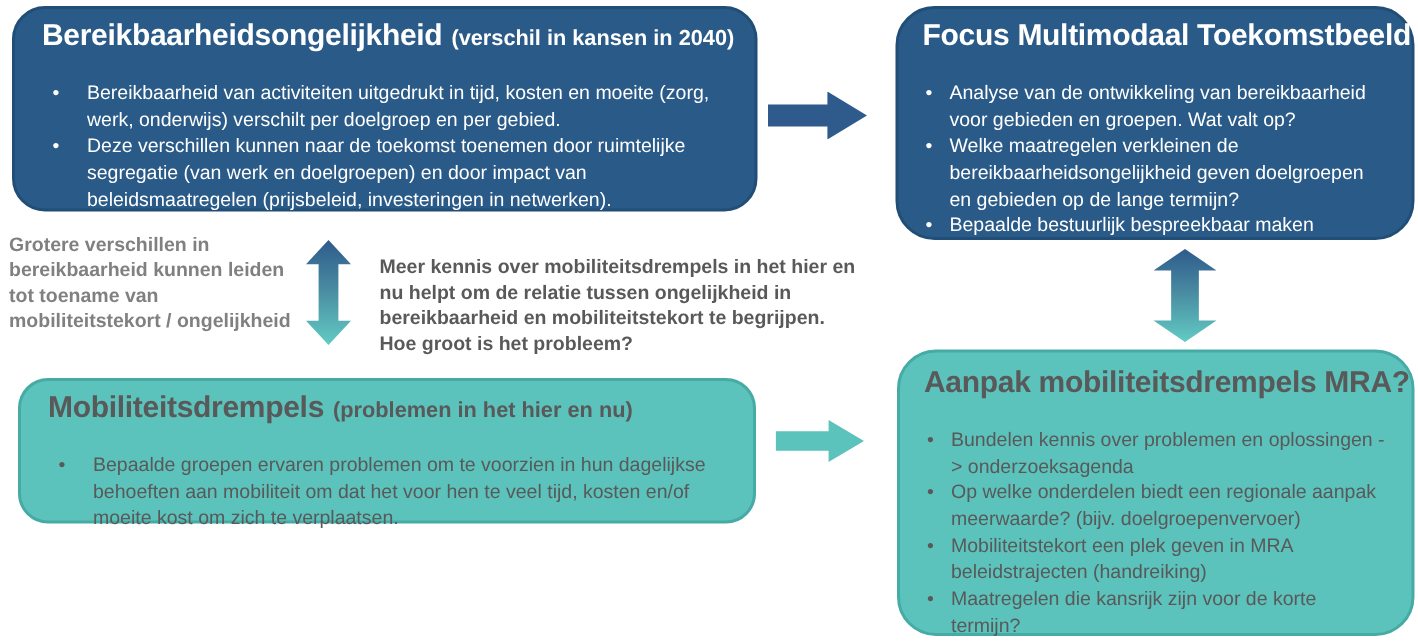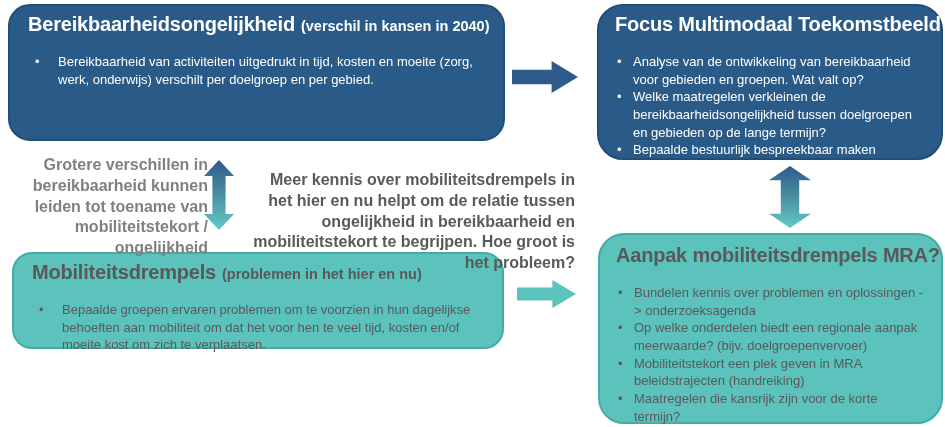--- a/index.html
+++ b/index.html
@@ -21,21 +21,21 @@
   .title-sm{font-size:14.5px;font-weight:bold;margin-left:6px;}
   #box-focus .title-line,#box-aanpak .title-line{display:block;text-align:left;}
 
   ul.bullets{list-style:none;margin:17px 0 0 0;padding:0;font-size:13px;line-height:1.36;}
   ul.bullets li{position:relative;}
   .wide-indent li{padding-left:30px;}
   .wide-indent li::before{content:"\2022";position:absolute;left:7px;}
   .narrow-indent li{padding-left:18px;}
   .narrow-indent li::before{content:"\2022";position:absolute;left:2px;}
 
-  .note{position:absolute;font-size:16px;font-weight:bold;line-height:1.3;text-align:right;}
+  .note{position:absolute;font-size:13px;font-weight:bold;line-height:1.3;}
   #note-left{left:6px;top:155px;width:202px;color:#808080;}
   #note-center{left:253px;top:170px;width:322px;color:#595959;}
 
   .h-arrow{position:absolute;
     clip-path:polygon(0 27%,60% 27%,60% 0,100% 50%,60% 100%,60% 73%,0 73%);}
   #arrow-top{left:512px;top:61px;width:66px;height:32px;background:#2E5B8C;}
   #arrow-bottom{left:517px;top:280px;width:59px;height:28px;background:#5BC2BC;}
 
   .v-arrow{position:absolute;
     background:linear-gradient(180deg,#2E5B8C 0%,#4889A0 45%,#62CBC4 100%);
@@ -45,28 +45,29 @@
 </style>
 </head>
 <body>
 
 <div class="canvas">
 
   <div class="box blue" id="box-bereikbaarheid">
     <div class="title-line"><span class="title-lg">Bereikbaarheidsongelijkheid</span><span class="title-sm">(verschil in kansen in 2040)</span></div>
     <ul class="bullets wide-indent">
       <li>Bereikbaarheid van activiteiten uitgedrukt in tijd, kosten en moeite (zorg, werk, onderwijs) verschilt per doelgroep en per gebied.</li>
+      <li>Deze verschillen kunnen naar de toekomst toenemen door ruimtelijke segregatie (van werk en doelgroepen) en door impact van beleidsmaatregelen (prijsbeleid, investeringen in netwerken).</li>
     </ul>
   </div>
 
   <div class="box blue" id="box-focus">
     <div class="title-line"><span class="title-lg">Focus Multimodaal Toekomstbeeld</span></div>
     <ul class="bullets narrow-indent">
       <li>Analyse van de ontwikkeling van bereikbaarheid voor gebieden en groepen. Wat valt op?</li>
-      <li>Welke maatregelen verkleinen de bereikbaarheidsongelijkheid tussen doelgroepen en gebieden op de lange termijn?</li>
+      <li>Welke maatregelen verkleinen de bereikbaarheidsongelijkheid geven doelgroepen en gebieden op de lange termijn?</li>
       <li>Bepaalde bestuurlijk bespreekbaar maken</li>
     </ul>
   </div>
 
   <div class="box teal" id="box-mobiliteitsdrempels">
     <div class="title-line"><span class="title-lg">Mobiliteitsdrempels</span><span class="title-sm">(problemen in het hier en nu)</span></div>
     <ul class="bullets wide-indent">
       <li>Bepaalde groepen ervaren problemen om te voorzien in hun dagelijkse behoeften aan mobiliteit om dat het voor hen te veel tijd, kosten en/of moeite kost om zich te verplaatsen.</li>
     </ul>
   </div>

